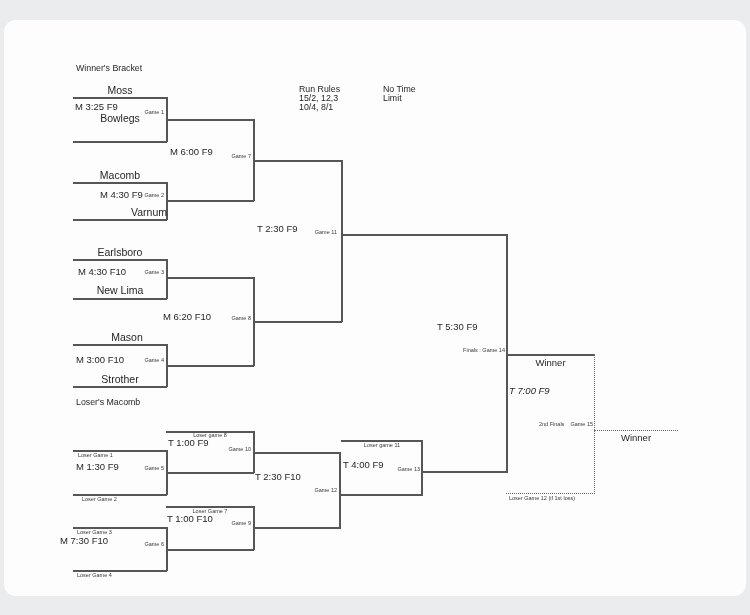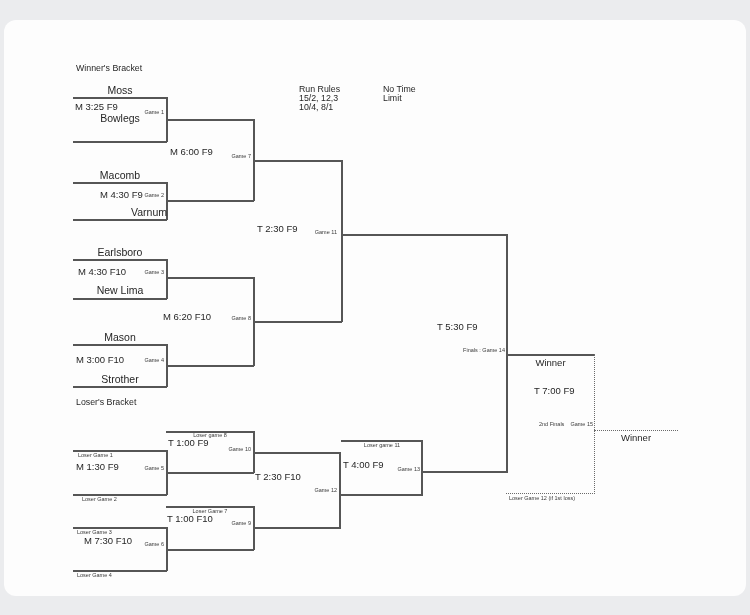--- a/index.html
+++ b/index.html
@@ -30,21 +30,21 @@
   }
   .g15row{position:absolute;left:480px;top:421px;width:113px;display:flex;justify-content:flex-end;gap:6px;font-size:5.5px;color:#3a3a3a;}
 </style>
 </head>
 <body>
 
 <div id="stage" style="--red: #cd3a31; --line: #565656;">
   <div class="sheet"></div>
 
   <span class="hdr" style="left:76px;top:63px;">Winner's Bracket</span>
-  <span class="hdr" style="left:76px;top:397px;">Loser's Bracket</span>
+  <span class="hdr" style="left:76px;top:397px;">Loser's Macomb</span>
 
   <div class="rules" style="left:299px;top:85px;">
     <div>Run Rules</div>
     <div>15/2, 12,3</div>
     <div>10/4, 8/1</div>
   </div>
   <div class="rules" style="left:383px;top:85px;">
     <div>No Time</div>
     <div>Limit</div>
   </div>
@@ -130,30 +130,30 @@
   <span class="glabel" style="left:293px;top:229px;">Game 11</span>
 
   <span class="team" style="left:73px;top:246px;">Earlsboro</span>
   <span class="time" style="left:78px;top:266px;">M 4:30 F10</span>
   <span class="glabel" style="left:120px;top:269px;">Game 3</span>
   <span class="team" style="left:73px;top:284px;">New Lima</span>
 
   <span class="time" style="left:163px;top:311px;">M 6:20 F10</span>
   <span class="glabel" style="left:207px;top:315px;">Game 8</span>
 
-  <span class="team" style="left:73px;top:331px;">Mason</span>
+  <span class="team" style="left:80px;top:331px;">Mason</span>
   <span class="time" style="left:76px;top:354px;">M 3:00 F10</span>
   <span class="glabel" style="left:120px;top:357px;">Game 4</span>
   <span class="team" style="left:73px;top:373px;">Strother</span>
 
   <span class="time" style="left:437px;top:321px;">T 5:30 F9</span>
   <span class="glabel" style="left:445px;top:347px;width:60px;">Finals :  Game 14</span>
   <span class="winlbl" style="left:506px;top:357px;width:89px;">Winner</span>
 
-  <span class="time" style="left:534px;top:385px;">T 7:00 F9</span>
+  <span class="time" style="left:509px;top:385px;font-style:italic;">T 7:00 F9</span>
   <div class="g15row">
     <span>2nd Finals</span>
     <span>Game 15</span>
   </div>
   <span class="winlbl" style="left:594px;top:432px;width:84px;">Winner</span>
   <span class="slot" style="left:509px;top:495px;">Loser Game 12 (if 1st loss)</span>
 
   <span class="slot c" style="left:166px;top:432px;width:88px;">Loser game 8</span>
   <span class="time" style="left:168px;top:437px;">T 1:00 F9</span>
   <span class="glabel" style="left:207px;top:446px;">Game 10</span>
@@ -168,16 +168,16 @@
 
   <span class="slot c" style="left:341px;top:442px;width:82px;">Loser game 11</span>
   <span class="time" style="left:343px;top:459px;">T 4:00 F9</span>
   <span class="glabel" style="left:376px;top:466px;">Game 13</span>
 
   <span class="slot c" style="left:166px;top:508px;width:88px;">Loser Game 7</span>
   <span class="time" style="left:167px;top:513px;">T 1:00 F10</span>
   <span class="glabel" style="left:207px;top:520px;">Game 9</span>
 
   <span class="slot" style="left:77px;top:529px;">Loser Game 3</span>
-  <span class="time" style="left:84px;top:535px;">M 7:30 F10</span>
+  <span class="time" style="left:60px;top:535px;">M 7:30 F10</span>
   <span class="glabel" style="left:120px;top:541px;">Game 6</span>
   <span class="slot" style="left:77px;top:572px;">Loser Game 4</span>
 </div>
 
 </body></html>

